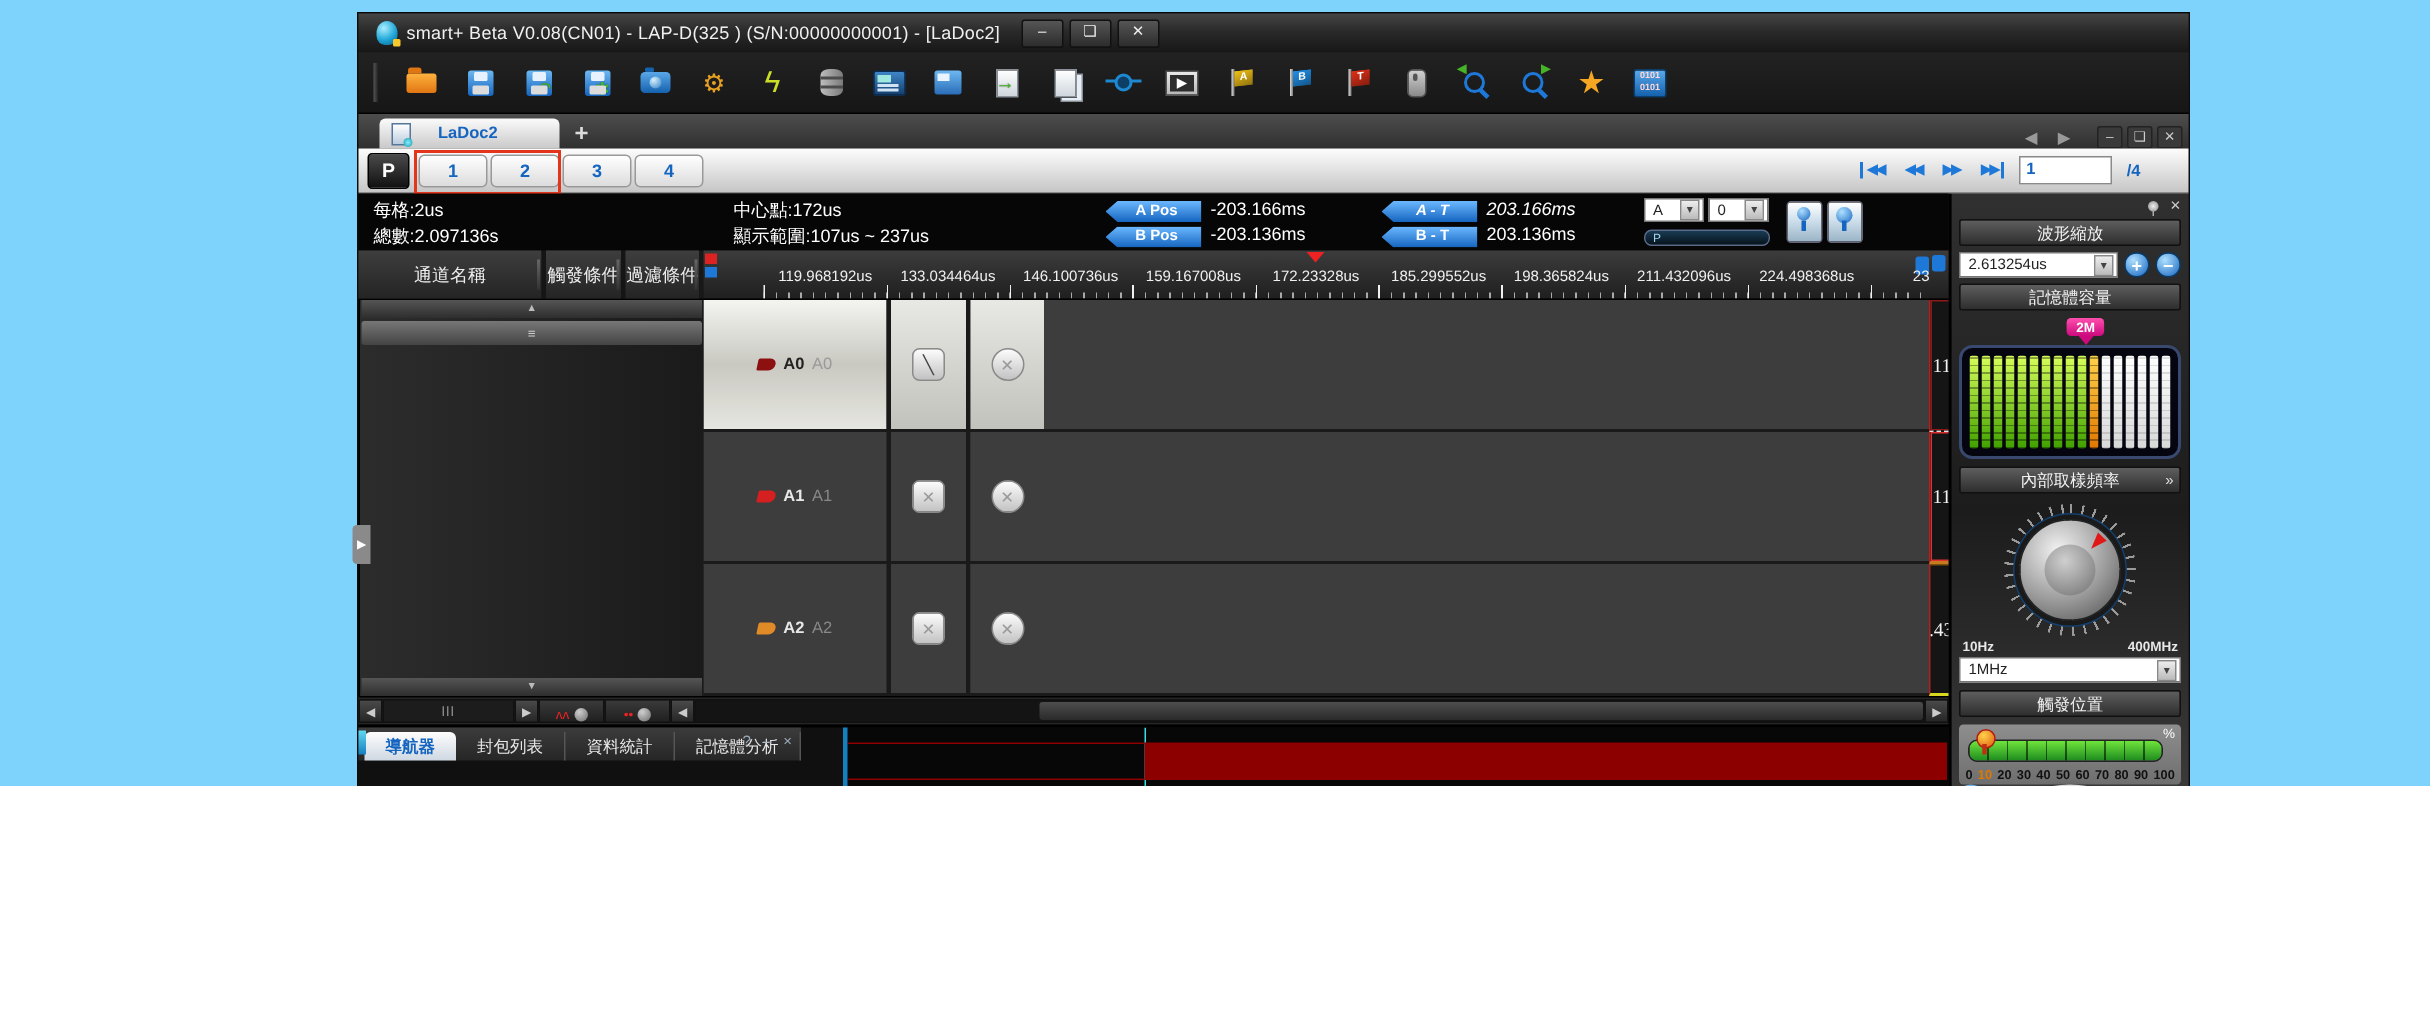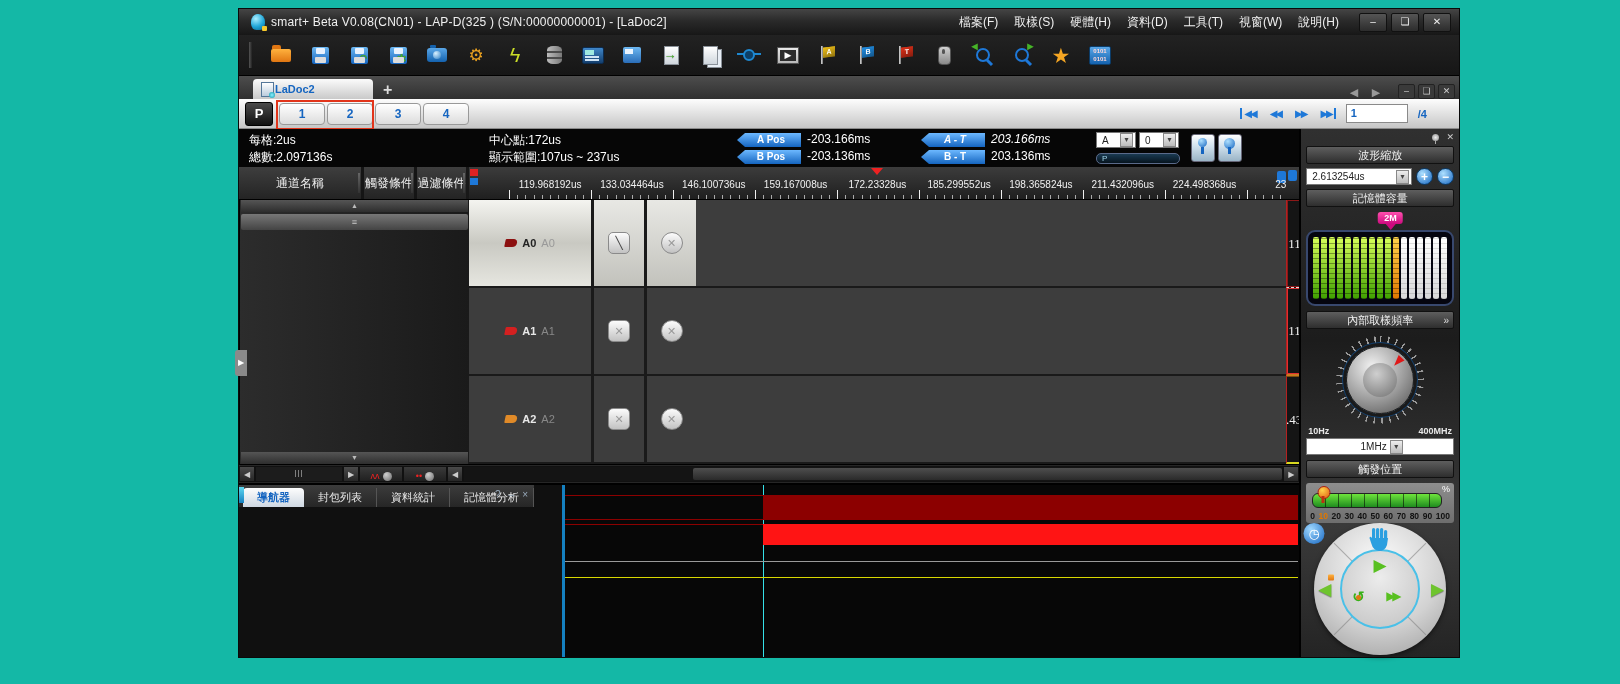--- a/index.html
+++ b/index.html
@@ -1,16 +1,16 @@
 <!DOCTYPE html>
 <html><head>
 <meta charset="utf-8">
 <style>
   html,body{margin:0;padding:0;background:#fff;font-family:"Liberation Sans","DejaVu Sans",sans-serif;}
-  .stage{position:relative;width:1620px;height:684px;background:#14b8a6;overflow:hidden;}
+  .stage{position:relative;width:1620px;height:524px;background:#7dd3fc;overflow:hidden;}
   .win{position:absolute;left:238px;top:8px;width:1222px;height:650px;background:#1b1b1b;border:1px solid #0a0a0a;box-sizing:border-box;display:flex;flex-direction:column;}
 
   
   .titlebar{height:26px;background:linear-gradient(#454545,#2a2a2a 45%,#171717);display:flex;align-items:center;padding:0 4px;flex:0 0 auto;}
   .applogo{width:14px;height:16px;border-radius:50% 50% 40% 40%;background:radial-gradient(circle at 35% 30%,#aef,#1fa6d8 55%,#0b5f86);margin:0 6px 0 8px;position:relative;}
   .applogo::after{content:"";position:absolute;right:-2px;bottom:-1px;width:5px;height:5px;background:#f7c92c;border-radius:1px;}
   .apptitle{color:#f0f0f0;font-size:12px;letter-spacing:.2px;white-space:nowrap;}
   .menubar{margin-left:auto;display:flex;gap:4px;}
   .menu-item{color:#f0f0f0;font-size:12px;padding:2px 6px;cursor:default;}
   .wbtns{display:flex;gap:4px;margin-left:14px;margin-right:4px;}
@@ -53,21 +53,21 @@
   .mk-mouse{width:11px;height:17px;background:linear-gradient(#d0d0d0,#8a8a8a);border-radius:4px;border:1px solid #555;position:relative;}
   .mk-mouse::before{content:"";position:absolute;left:3px;top:2px;width:3px;height:5px;background:#555;border-radius:2px;}
   .mk-mag{width:10px;height:10px;border:2px solid #1e78d8;border-radius:50%;position:relative;}
   .mk-mag::before{content:"";position:absolute;right:-5px;bottom:-4px;width:7px;height:3px;background:#1e78d8;transform:rotate(45deg);}
   .mag-arrow{position:absolute;top:0;font-size:11px;line-height:1;color:#46b428;font-weight:bold;}
   .mag-arrow.l{left:0;}.mag-arrow.r{right:0;}
   .mk-binary{width:20px;height:17px;background:linear-gradient(#5aa7e8,#1462ae);border:1px solid #0c3c68;border-radius:2px;color:#ffd8d8;font-size:6px;font-weight:bold;line-height:8px;text-align:center;white-space:pre-line;}
 
   
   .tabbar{height:23px;background:linear-gradient(#4d4d4d,#303030);display:flex;align-items:flex-end;padding:0 4px 0 14px;flex:0 0 auto;}
-  .doctab{height:20px;width:104px;background:linear-gradient(#fbfbfb,#c9c9c9);border-radius:4px 4px 0 0;display:flex;align-items:center;gap:1px;padding:0 8px;}
+  .doctab{height:20px;width:104px;background:linear-gradient(#fbfbfb,#c9c9c9);border-radius:4px 4px 0 0;display:flex;align-items:center;gap:18px;padding:0 8px;}
   .doctab .dico{width:11px;height:13px;background:linear-gradient(#fff,#bcd);border:1px solid #579;position:relative;}
   .doctab .dico::after{content:"";position:absolute;right:-2px;bottom:-2px;width:6px;height:6px;background:radial-gradient(#8ef,#19a);border-radius:50%;}
   .doctab .tlabel{color:#1565c0;font-size:11px;font-weight:bold;}
   .addtab{color:#ddd;font-size:16px;font-weight:bold;margin-left:10px;line-height:18px;}
   .tab-scrolls{margin-left:auto;display:flex;gap:2px;align-items:center;}
   .tscroll{width:20px;height:14px;color:#999;font-size:11px;text-align:center;line-height:14px;}
   .docwbtns{display:flex;gap:3px;margin-left:10px;}
   .docwbtn{width:15px;height:13px;color:#ccc;font-size:9px;line-height:13px;text-align:center;background:#3a3a3a;border:1px solid #222;border-radius:2px;}
 
   
@@ -201,21 +201,21 @@
   .mbar.g{background:repeating-linear-gradient(0deg,rgba(0,0,0,.35) 0 1px,transparent 1px 5px),linear-gradient(#d8ff5a,#3fa000);}
   .mbar.o{background:repeating-linear-gradient(0deg,rgba(0,0,0,.35) 0 1px,transparent 1px 5px),linear-gradient(#ffd24a,#e07800);}
   .mbar.w{background:repeating-linear-gradient(0deg,rgba(0,0,0,.12) 0 1px,transparent 1px 5px),linear-gradient(#ffffff,#d8d8d8);}
   .knobwrap{height:92px;display:flex;align-items:center;justify-content:center;position:relative;margin-top:2px;}
   .knobticks{width:88px;height:88px;border-radius:50%;background:repeating-conic-gradient(#9a9a9a 0deg 2deg,transparent 2deg 11deg);display:flex;align-items:center;justify-content:center;}
   .knob{width:66px;height:66px;border-radius:50%;background:radial-gradient(circle at 38% 30%,#f2f2f2,#9a9a9a 55%,#4c4c4c);border:1px solid #222;position:relative;box-shadow:0 0 0 3px #1a1a1a,0 0 0 4px #14406e;}
   .knob::before{content:"";position:absolute;left:50%;top:50%;width:34px;height:34px;transform:translate(-50%,-50%);border-radius:50%;background:radial-gradient(circle at 40% 32%,#cfcfcf,#707070);}
   .kpointer{position:absolute;left:50%;top:50%;width:3px;height:30px;background:transparent;transform-origin:50% 0;transform:rotate(223deg);}
   .kpointer::after{content:"";position:absolute;bottom:0;left:-2px;border-left:4px solid transparent;border-right:4px solid transparent;border-bottom:11px solid #e01818;}
   .freqlabels{display:flex;justify-content:space-between;color:#e8e8e8;font-size:9px;font-weight:bold;padding:0 2px;}
-  .fsel{height:17px;margin:2px 0;justify-content:center;}
+  .fsel{height:17px;margin:2px 0;}
   .trigsec{background:linear-gradient(#8e8e8e,#6e6e6e);border-radius:3px;padding:3px 4px 2px;margin-top:2px;}
   .trigbarwrap{position:relative;height:24px;}
   .pct{position:absolute;right:0;top:-2px;color:#fff;font-size:9px;}
   .trigbar{position:absolute;left:2px;right:8px;top:7px;height:13px;border-radius:6px;background:repeating-linear-gradient(90deg,transparent 0 12px,rgba(0,0,0,.55) 12px 13px),linear-gradient(#6ee43c,#1f8c1f);border:1px solid #222;}
   .trigmarker{position:absolute;left:10%;top:0;width:11px;height:11px;border-radius:50%;background:radial-gradient(circle at 35% 30%,#ffd24a,#e05a10);border:1px solid #b02010;transform:translateX(-50%);z-index:2;}
   .trigmarker::after{content:"";position:absolute;left:3px;top:9px;width:3px;height:7px;background:#c03010;}
   .trigscale{display:flex;justify-content:space-between;color:#111;font-size:8.5px;font-weight:bold;padding:1px 0 0;}
   .trigscale .active{color:#e07800;}
   .wheelwrap{flex:1;display:flex;align-items:center;justify-content:center;min-height:130px;}
   .wheel{width:132px;height:132px;border-radius:50%;background:radial-gradient(circle at 50% 32%,#fdfdfd,#d2d2d2 55%,#9a9a9a);position:relative;box-shadow:0 2px 5px rgba(0,0,0,.5);}
@@ -243,29 +243,20 @@
 </style>
 </head>
 <body>
 
 <div class="stage">
   <div class="win">
 
     <div class="titlebar">
       <div class="applogo"></div>
       <div class="apptitle">smart+ Beta V0.08(CN01) - LAP-D(325      ) (S/N:00000000001) - [LaDoc2]</div>
-      <div class="menubar" id="menubar">
-          <span class="menu-item">檔案(F)</span>
-          <span class="menu-item">取樣(S)</span>
-          <span class="menu-item">硬體(H)</span>
-          <span class="menu-item">資料(D)</span>
-          <span class="menu-item">工具(T)</span>
-          <span class="menu-item">視窗(W)</span>
-          <span class="menu-item">說明(H)</span>
-        </div>
       <div class="wbtns">
         <div class="wbtn">–</div>
         <div class="wbtn">❏</div>
         <div class="wbtn">✕</div>
       </div>
     </div>
 
     <div class="toolbar" id="toolbar">
       <div class="tgrip"></div>
     <div class="tbicon">

